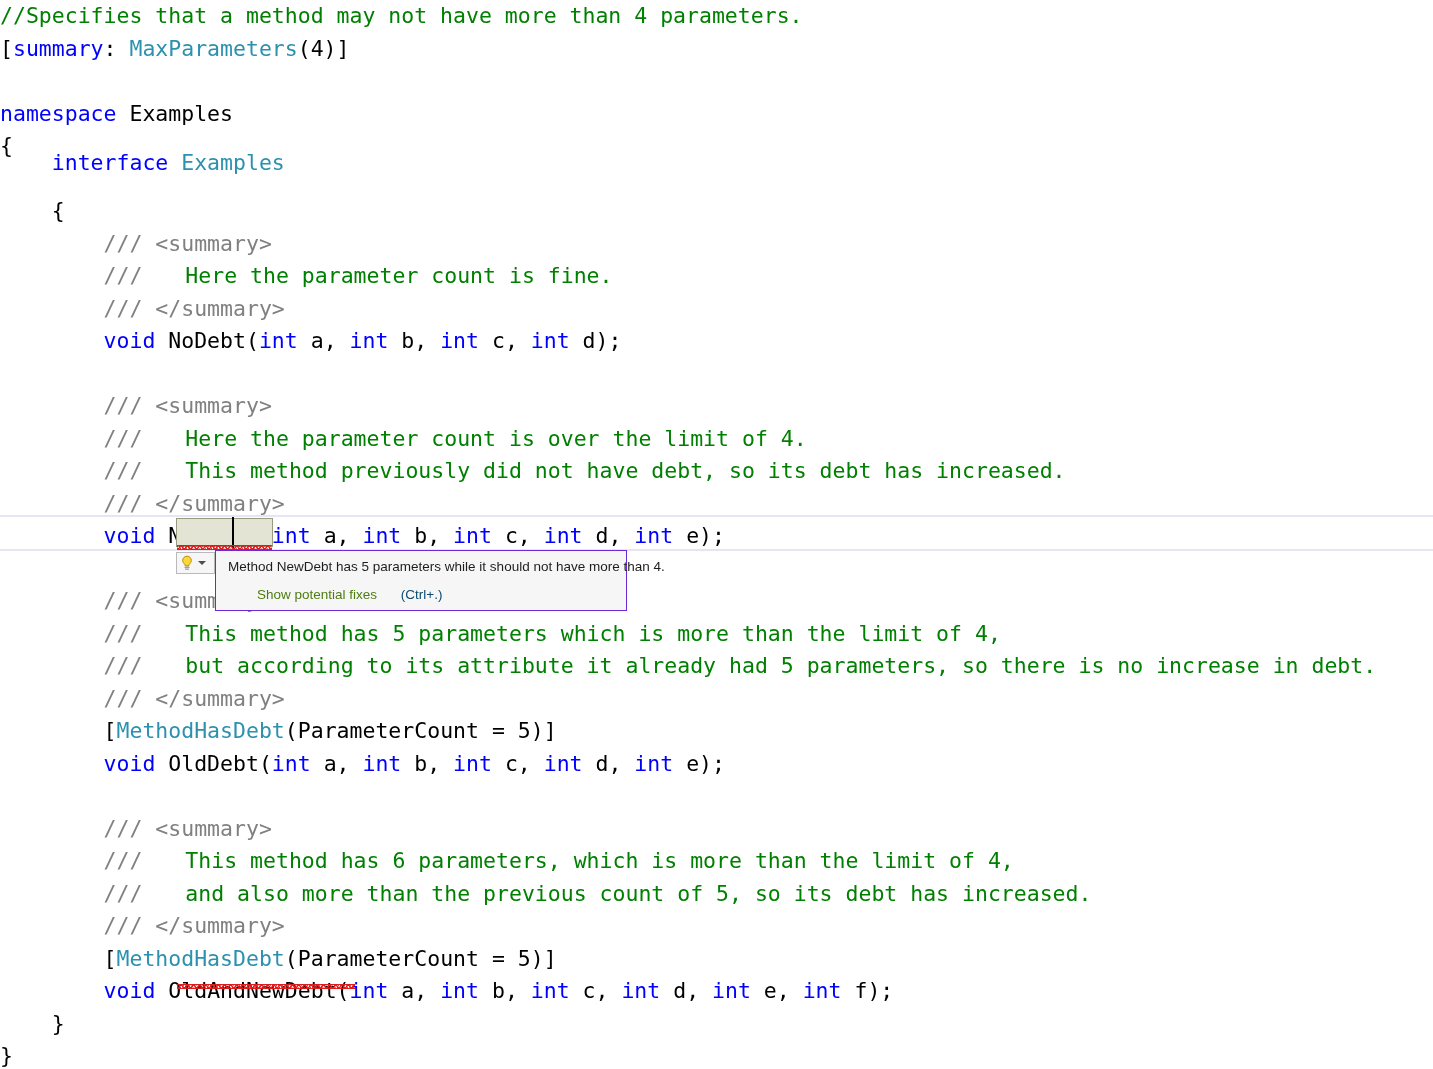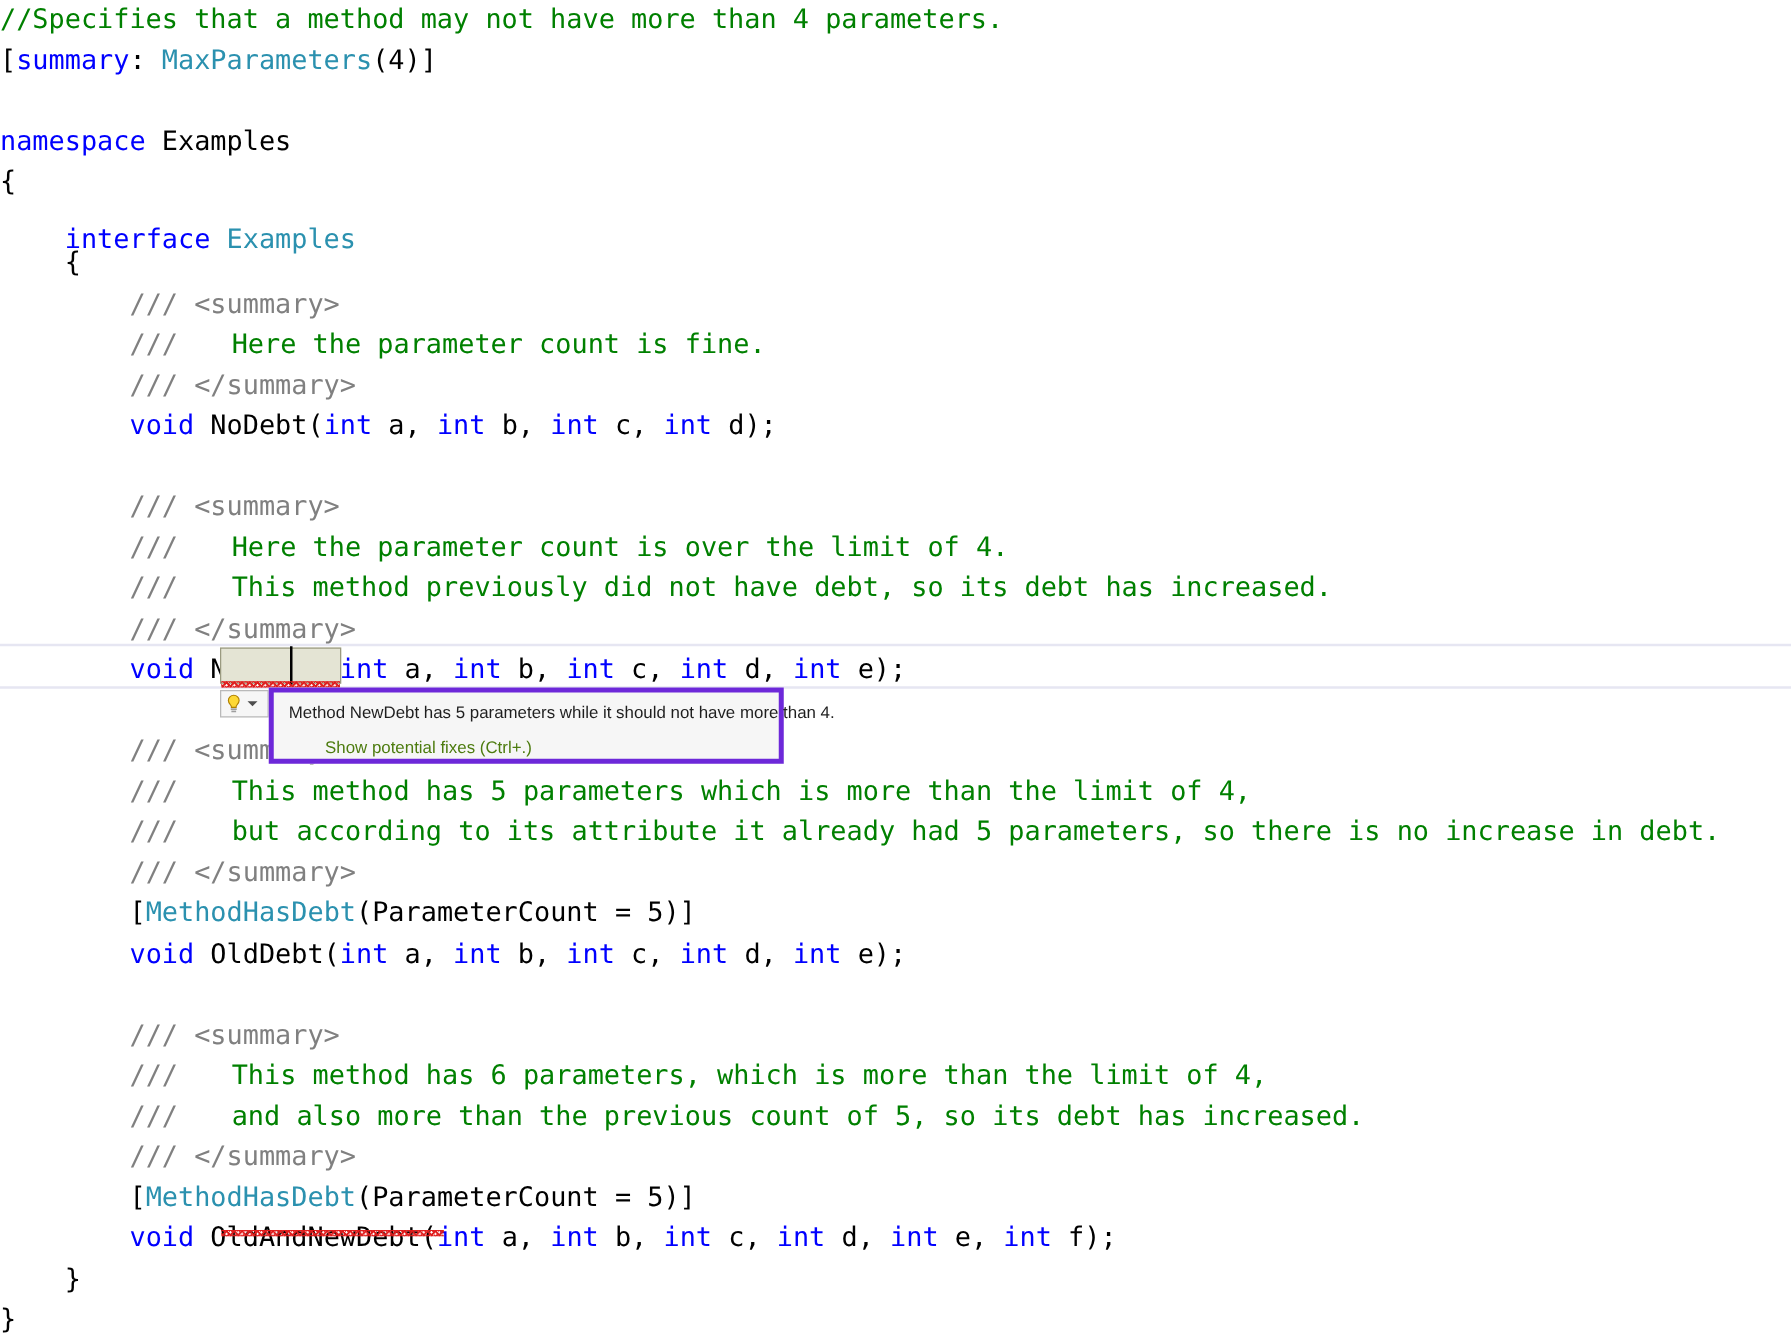--- a/index.html
+++ b/index.html
@@ -130,21 +130,21 @@
 
   
   #quickfix-popup {
     position: absolute;
     left: 215px;
     top: 550px;
     width: 412px;
     height: 61px;
     box-sizing: border-box;
     background: #f6f6f6;
-    border: 4px solid #6d28d9;
+    border: 1px solid #6d28d9;
     font-family: "Liberation Sans", sans-serif;
   }
   #quickfix-popup .qf-message {
     position: absolute;
     left: 12px;
     top: 8px;
     font-size: 13.5px;
     color: #1e1e1e;
     white-space: nowrap;
   }
@@ -155,41 +155,42 @@
     font-size: 13.5px;
     white-space: nowrap;
   }
   #quickfix-popup .qf-action .qf-link {
     color: #4d7c0f;
     text-decoration: none;
     cursor: pointer;
     margin-left: 29px;
   }
   #quickfix-popup .qf-action .qf-shortcut {
-    color: #4d7c0f;
+    color: #0c4a6e;
+    margin-left: 20px;
   }
 </style>
 </head>
 <body>
 
 <div id="editor">
 
   <div id="current-line-band"></div>
 
   <div class="code-line" style="top:0px"><span class="tok-comment">//Specifies that a method may not have more than 4 parameters.</span></div>
 
   <div class="code-line" style="top:32.5px"><span class="tok-punct">[</span><span class="tok-keyword">summary</span><span class="tok-punct">: </span><span class="tok-type">MaxParameters</span><span class="tok-punct">(4)]</span></div>
 
   <div class="code-line" style="top:65px"></div>
 
   <div class="code-line" style="top:98px"><span class="tok-keyword">namespace</span><span class="tok-plain"> Examples</span></div>
 
   <div class="code-line" style="top:130px"><span class="tok-punct">{</span></div>
 
-  <div class="code-line" style="top:176px"><span class="ind">    </span><span class="tok-keyword">interface</span><span class="tok-type"> Examples</span></div>
+  <div class="code-line" style="top:147px"><span class="ind">    </span><span class="tok-keyword">interface</span><span class="tok-type"> Examples</span></div>
 
   <div class="code-line" style="top:195px"><span class="ind">    </span><span class="tok-punct">{</span></div>
 
   <div class="code-line" style="top:227.5px"><span class="ind">        </span><span class="tok-doc">/// </span><span class="tok-doc">&lt;summary&gt;</span></div>
 
   <div class="code-line" style="top:260px"><span class="ind">        </span><span class="tok-doc">/// </span><span class="tok-doctext">Here the parameter count is fine.</span></div>
 
   <div class="code-line" style="top:292.5px"><span class="ind">        </span><span class="tok-doc">/// </span><span class="tok-doc">&lt;/summary&gt;</span></div>
 
   <div class="code-line" style="top:325px"><span class="ind">        </span><span class="tok-keyword">void</span><span class="tok-plain"> NoDebt(</span><span class="tok-keyword">int</span><span class="tok-plain"> a, </span><span class="tok-keyword">int</span><span class="tok-plain"> b, </span><span class="tok-keyword">int</span><span class="tok-plain"> c, </span><span class="tok-keyword">int</span><span class="tok-plain"> d);</span></div>

